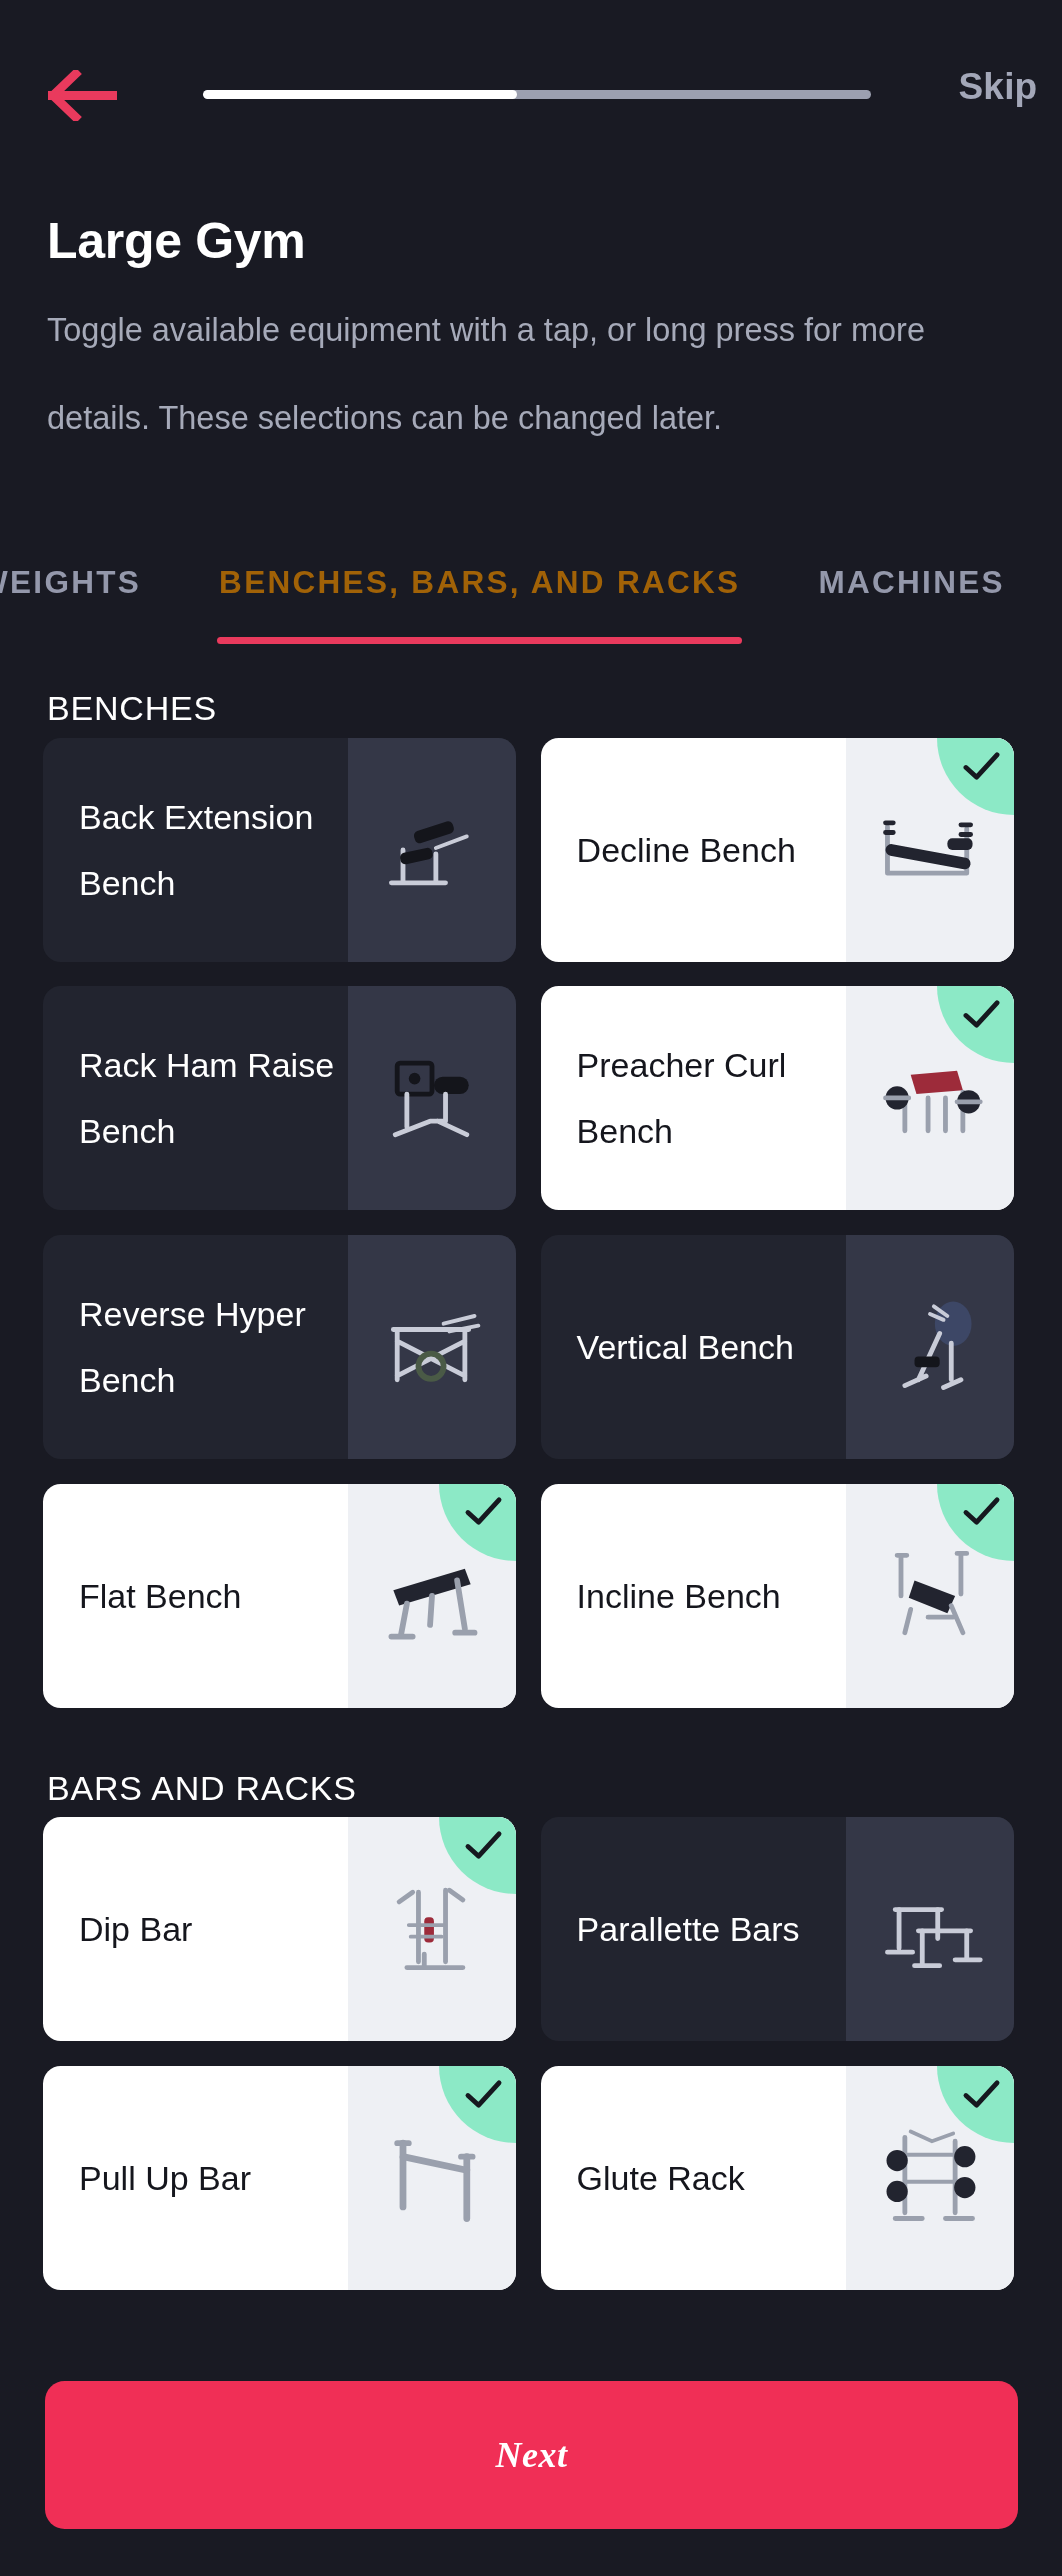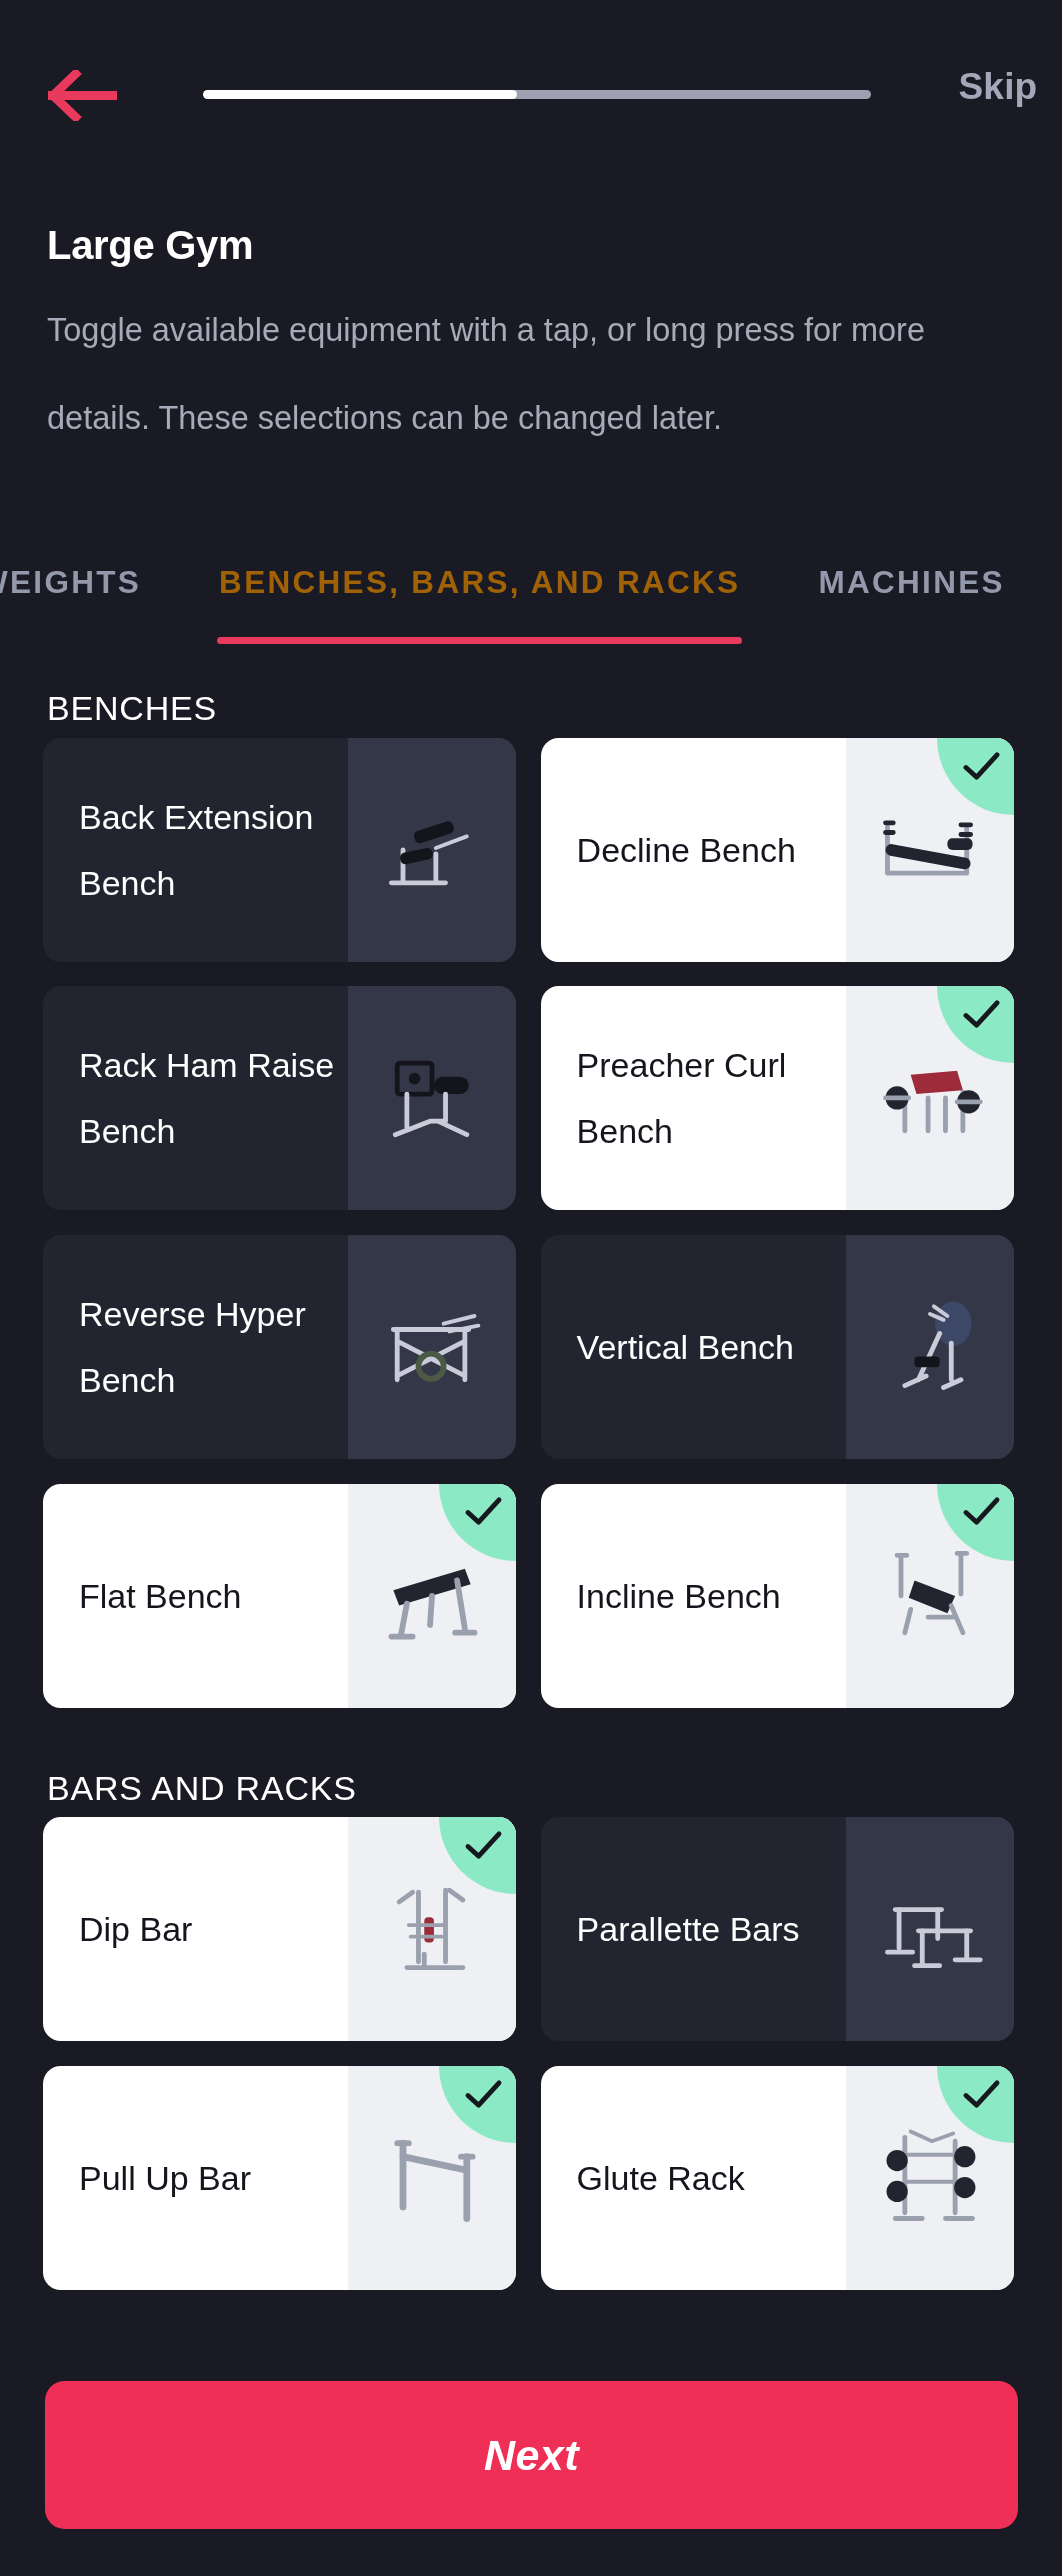--- a/index.html
+++ b/index.html
@@ -68,25 +68,24 @@
     background: none;
     border: none;
     cursor: pointer;
     font-family: "Liberation Sans", sans-serif;
   }
 
   
   .page-title {
     position: absolute;
     left: 47px; top: 212px;
-    font-size: 40px;
+    font-size: 50px;
     font-weight: bold;
     color: #ffffff;
     letter-spacing: -0.3px;
-    margin-top: 11px;
   }
 
   .page-subtitle {
     position: absolute;
     left: 47px; top: 286px;
     width: 955px;
     font-size: 32.5px;
     line-height: 88px;
     color: #a6aab9;
     font-weight: normal;
@@ -219,26 +218,26 @@
     width: 1063px;
     padding: 0 45px;
   }
   .next-btn {
     width: 100%;
     height: 148px;
     border: none;
     border-radius: 19.7px;
     background: #f02f56;
     color: #ffffff;
-    font-size: 43px;
+    font-size: 36px;
     font-weight: bold;
     font-style: italic;
     letter-spacing: 0.5px;
     cursor: pointer;
-    font-family: Liberation Sans, sans-serif;
+    font-family: Liberation Serif, serif;
   }
 </style>
 </head>
 <body>
 
 <div class="screen">
 
   <div class="topbar">
 
     <button class="back-btn">

